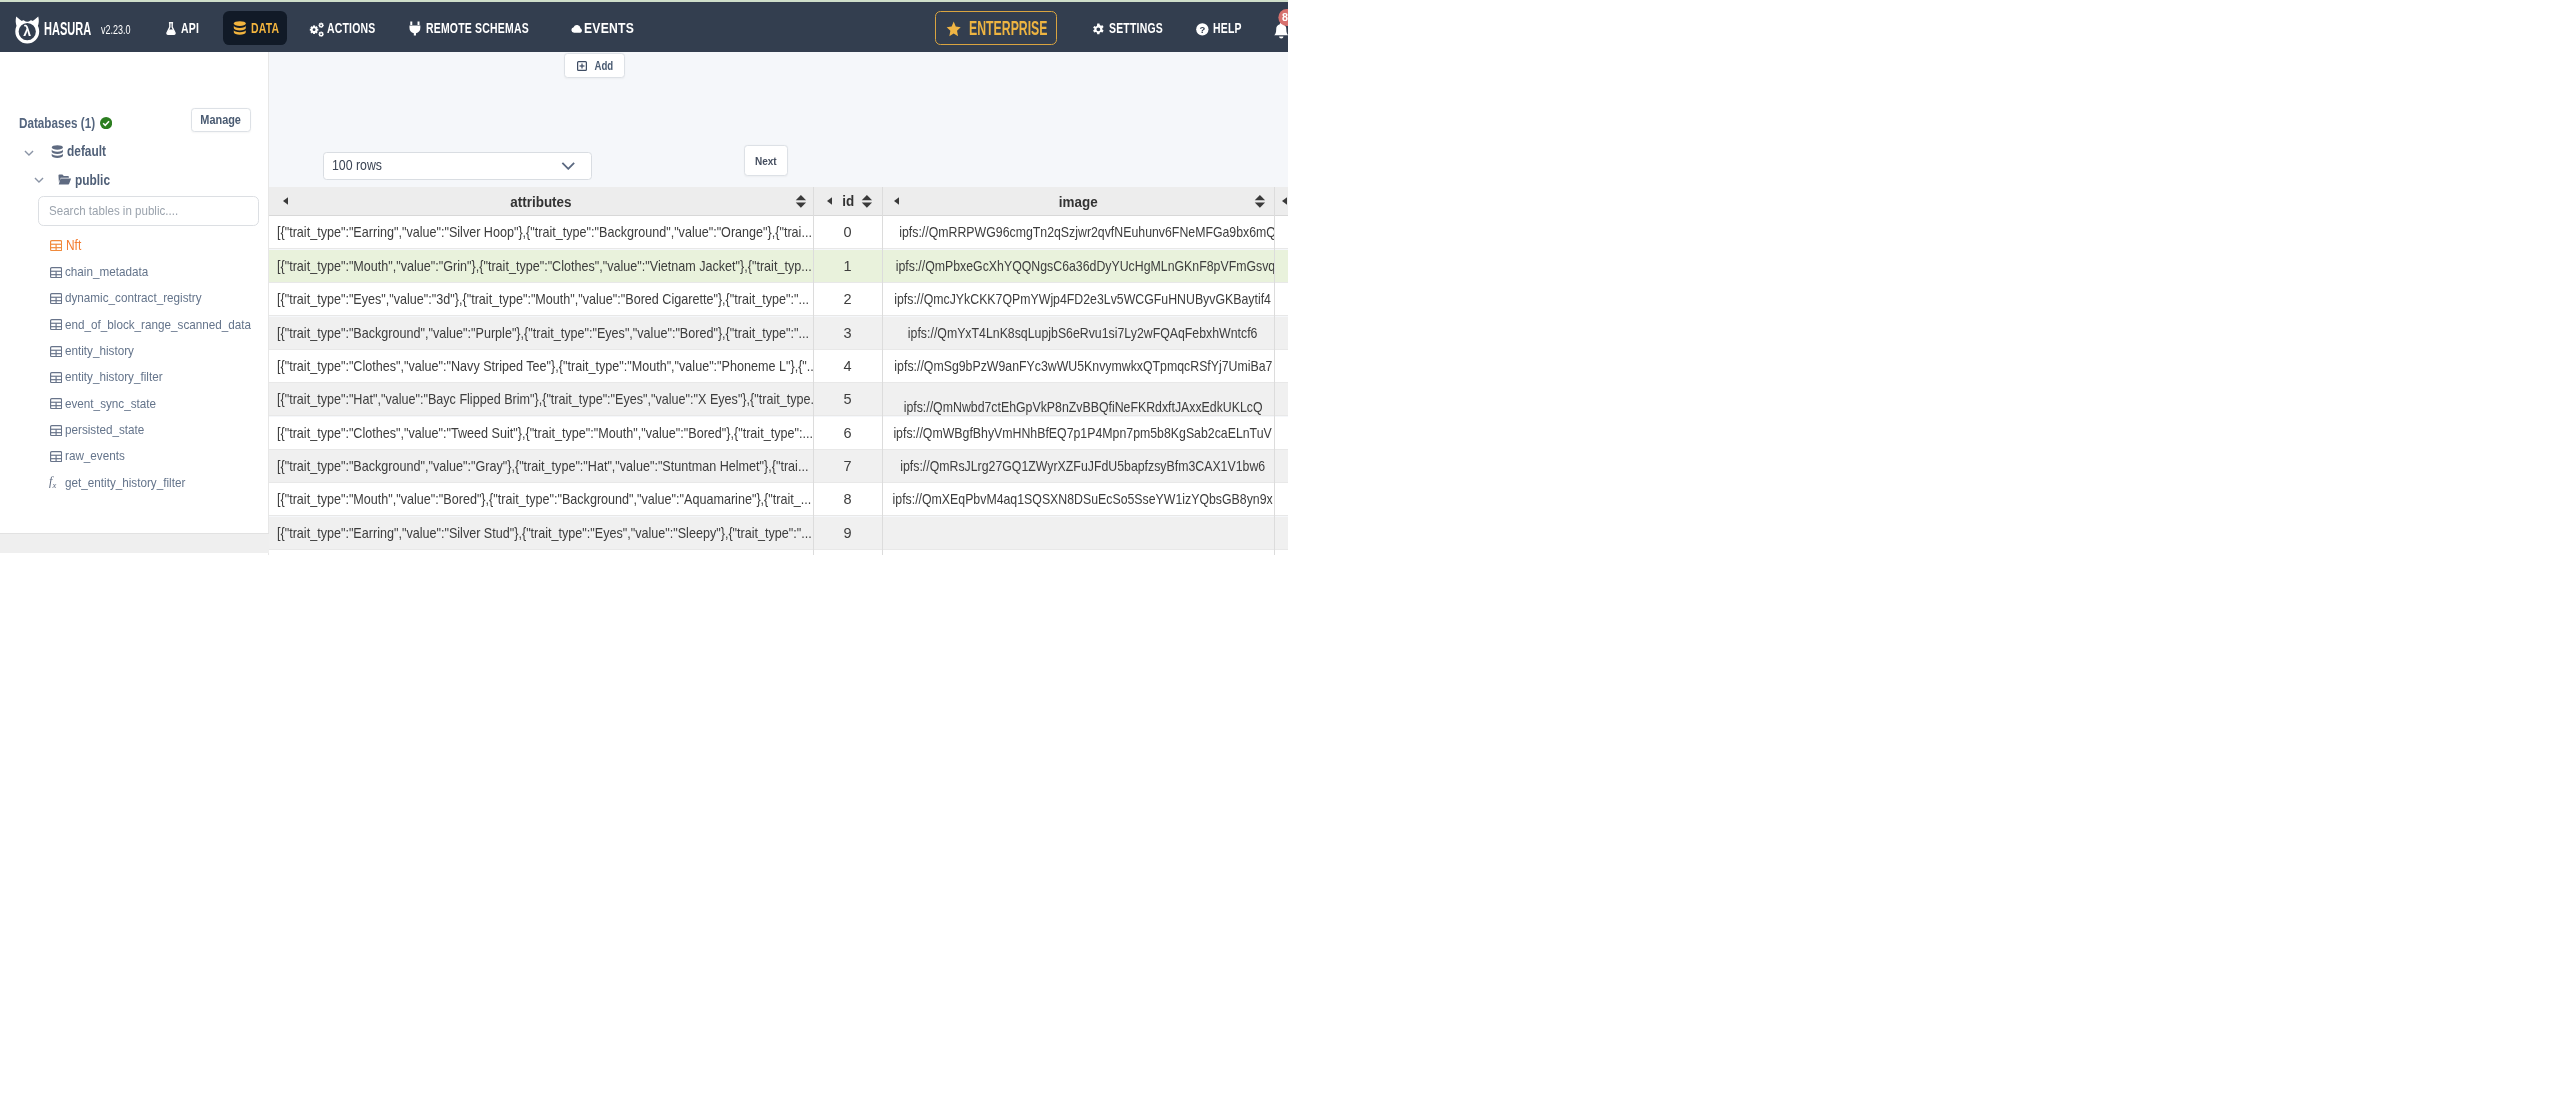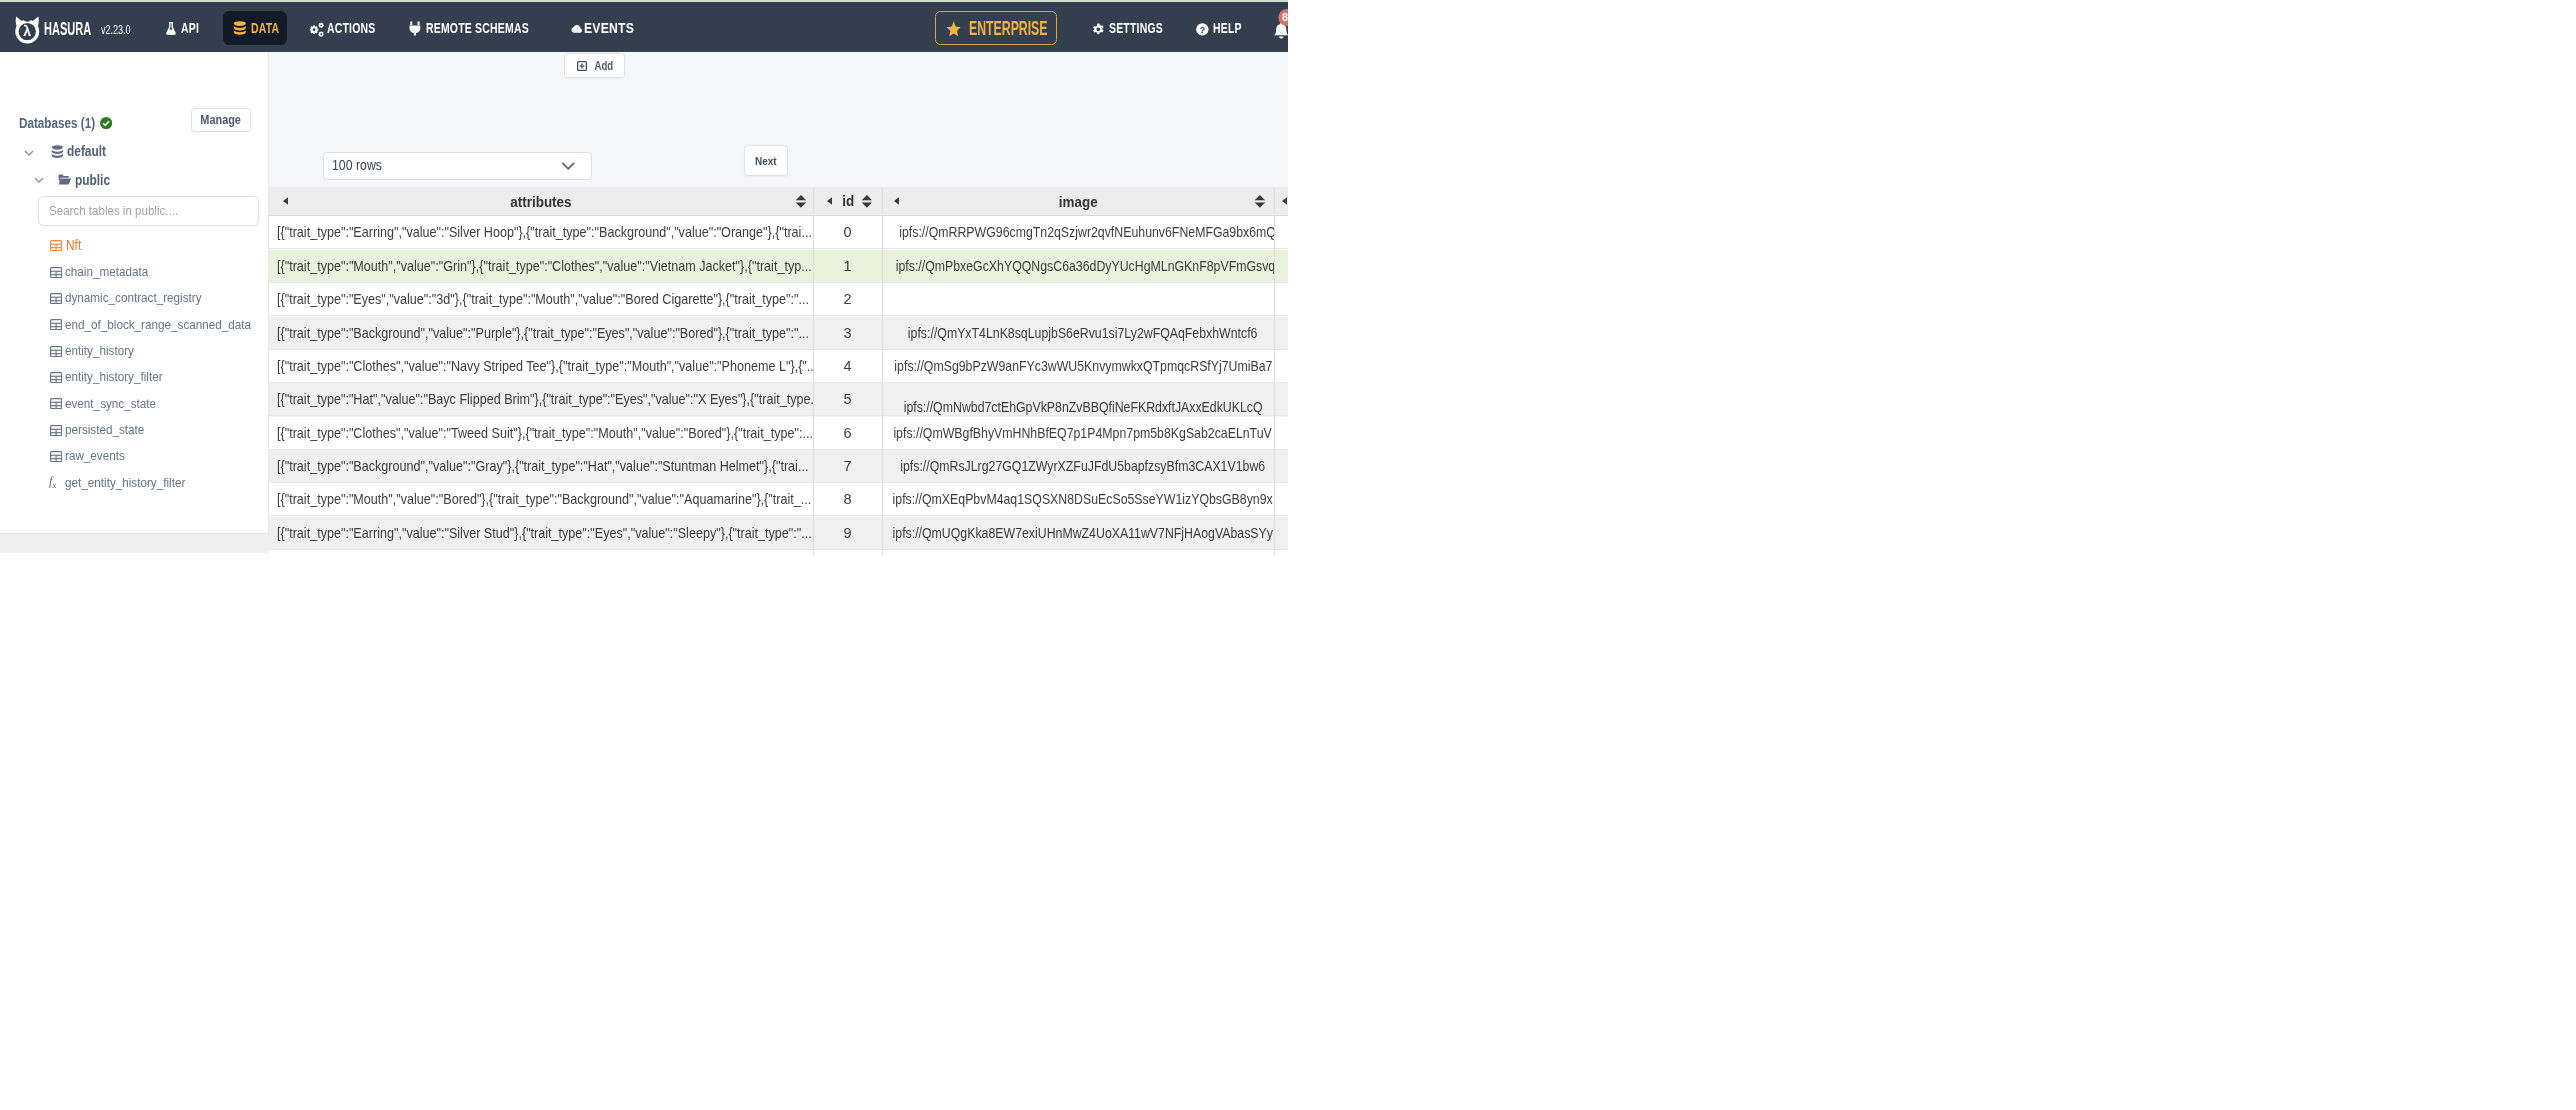--- a/index.html
+++ b/index.html
@@ -323,20 +323,23 @@
             <span class="cc rowtxt itxt">ipfs://QmPbxeGcXhYQQNgsC6a36dDyYUcHgMLnGKnF8pVFmGsvqi</span>
           </div>
     </div>
     <div class="trow" style="top:96px;background:#fff;">
       <div class="cell" style="left:0;width:544px;justify-content:flex-start;padding-left:7.7px;">
             <span class="cx rowtxt atxt">[{"trait_type":"Eyes","value":"3d"},{"trait_type":"Mouth","value":"Bored Cigarette"},{"trait_type":"...</span>
           </div>
       <div class="cell" style="left:544px;width:69px;">
             <span class="cc rowtxt">2</span>
           </div>
+      <div class="cell" style="left:613px;width:392px;padding-left:10px;">
+            <span class="cc rowtxt itxt">ipfs://QmcJYkCKK7QPmYWjp4FD2e3Lv5WCGFuHNUByvGKBaytif4</span>
+          </div>
     </div>
     <div class="trow" style="top:130px;background:#f0f0f0;">
       <div class="cell" style="left:0;width:544px;justify-content:flex-start;padding-left:7.7px;">
             <span class="cx rowtxt atxt">[{"trait_type":"Background","value":"Purple"},{"trait_type":"Eyes","value":"Bored"},{"trait_type":"...</span>
           </div>
       <div class="cell" style="left:544px;width:69px;">
             <span class="cc rowtxt">3</span>
           </div>
       <div class="cell" style="left:613px;width:392px;padding-left:10px;">
             <span class="cc rowtxt itxt">ipfs://QmYxT4LnK8sqLupjbS6eRvu1si7Ly2wFQAqFebxhWntcf6</span>
@@ -396,23 +399,20 @@
       <div class="cell" style="left:613px;width:392px;padding-left:10px;">
             <span class="cc rowtxt itxt">ipfs://QmXEqPbvM4aq1SQSXN8DSuEcSo5SseYW1izYQbsGB8yn9x</span>
           </div>
     </div>
     <div class="trow" style="top:330px;background:#f0f0f0;">
       <div class="cell" style="left:0;width:544px;justify-content:flex-start;padding-left:7.7px;">
             <span class="cx rowtxt atxt">[{"trait_type":"Earring","value":"Silver Stud"},{"trait_type":"Eyes","value":"Sleepy"},{"trait_type":"...</span>
           </div>
       <div class="cell" style="left:544px;width:69px;">
             <span class="cc rowtxt">9</span>
-          </div>
-      <div class="cell" style="left:613px;width:392px;padding-left:10px;">
-            <span class="cc rowtxt itxt">ipfs://QmUQgKka8EW7exiUHnMwZ4UoXA11wV7NFjHAogVAbasSYy</span>
           </div>
     </div>
     <div class="trow" style="top:363px;background:#fff;height:11px;border-bottom:none;"></div>
       <div class="coldiv" style="left:544px;height:368px;"></div>
       <div class="coldiv" style="left:613px;height:368px;"></div>
       <div class="coldiv" style="left:1005px;height:368px;"></div>
     </div>
   </div>
 </div>
 

